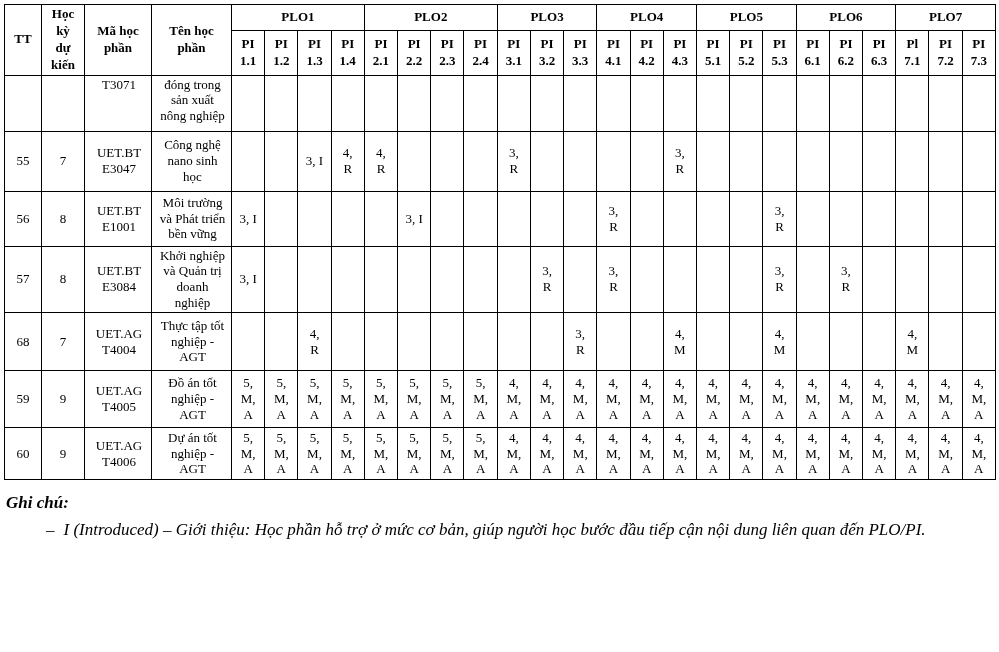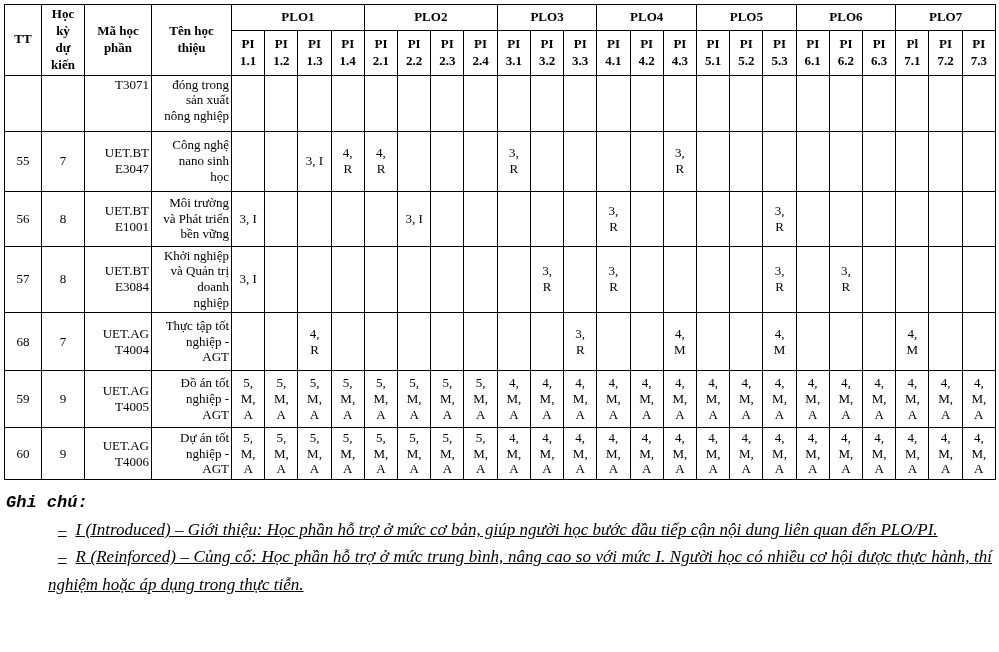--- a/index.html
+++ b/index.html
@@ -21,38 +21,37 @@
     padding: 1px 2px;
     font-size: 13px;
     line-height: 1.22;
     text-align: center;
     vertical-align: middle;
     white-space: pre-line;
     overflow: hidden;
   }
   .matrix thead th { font-weight: bold; line-height: 1.3; }
   .matrix td.cell-code, .matrix td.cell-name {
-    text-align: right;
+    text-align: center;
     padding-left: 4px;
   }
   .matrix tr.cont-row td.cell-code,
   .matrix tr.cont-row td.cell-name { vertical-align: top; }
   .notes {
     margin: 9px 7px 0 6px;
     font-style: italic;
     font-size: 17px;
     line-height: 1.6;
   }
-  .notes-title { font-weight: bold; font-style: italic; font-family: Liberation Mono, monospace; }
+  .notes-title { font-weight: bold; font-style: italic; }
   .notes-intro { text-align: justify; }
   .bullet {
-    margin-left: 42px;
+    margin-left: 30px;
     text-indent: 10px;
     text-align: justify;
-    text-decoration: underline;
   }
   .bullet .dash { margin-right: 9px; }
 </style>
 </head>
 <body>
 
 <table class="matrix">
   <colgroup>
       <col style="width: 37px;">
       <col style="width: 43px;">
@@ -85,21 +84,21 @@
   <thead>
       <tr style="height: 21px;">
         <th rowspan="2">TT</th>
         <th rowspan="2">Học
 kỳ
 dự
 kiến</th>
         <th rowspan="2">Mã học
 phần</th>
         <th rowspan="2">Tên học
-thiệu</th>
+phần</th>
         <th colspan="4">PLO1</th>
         <th colspan="4">PLO2</th>
         <th colspan="3">PLO3</th>
         <th colspan="3">PLO4</th>
         <th colspan="3">PLO5</th>
         <th colspan="3">PLO6</th>
         <th colspan="3">PLO7</th>
       </tr>
       <tr style="height: 37px;">
         <th>PI
@@ -482,16 +481,15 @@
 M,
 A</td>
       </tr>
     </tbody>
 </table>
 
 <div class="notes">
   <div class="notes-title">Ghi chú:</div>
   <div>
     <div class="bullet"><span class="dash">–</span><span>I (Introduced) – Giới thiệu: Học phần hỗ trợ ở mức cơ bản, giúp người học bước đầu tiếp cận nội dung liên quan đến PLO/PI.</span></div>
-    <div class="bullet"><span class="dash">–</span><span>R (Reinforced) – Củng cố: Học phần hỗ trợ ở mức trung bình, nâng cao so với mức I. Người học có nhiều cơ hội được thực hành, thí nghiệm hoặc áp dụng trong thực tiễn.</span></div>
 
   </div>
 </div>
 
 </body></html>

